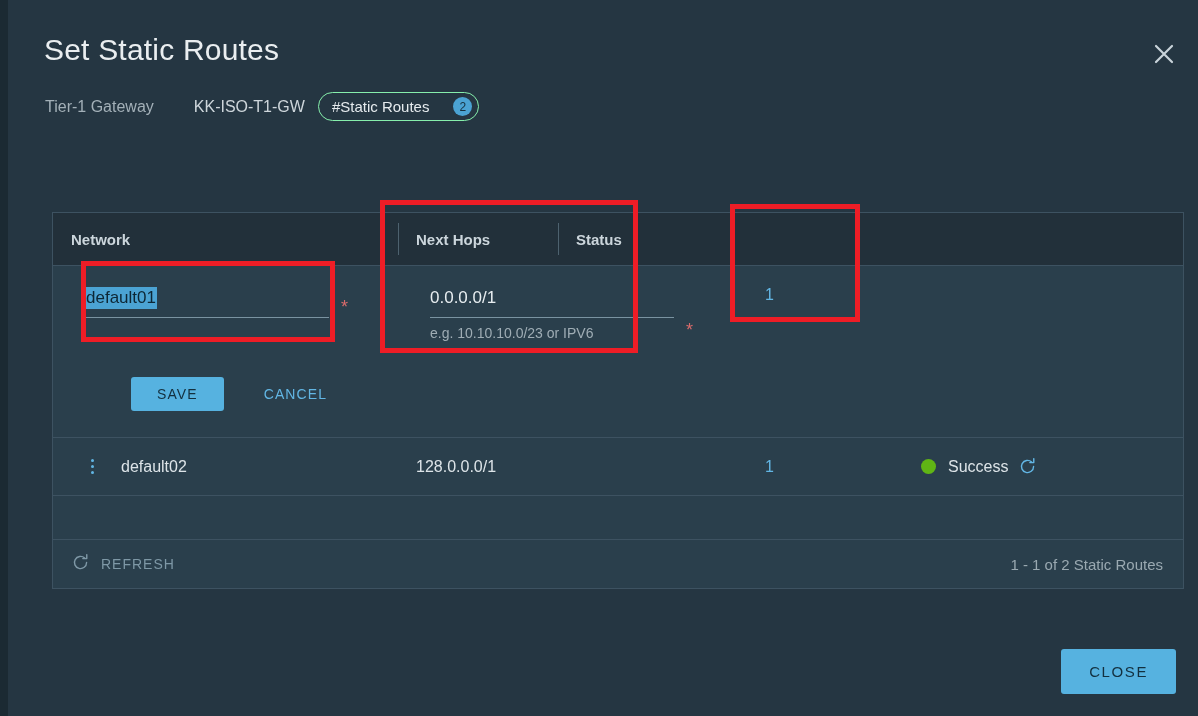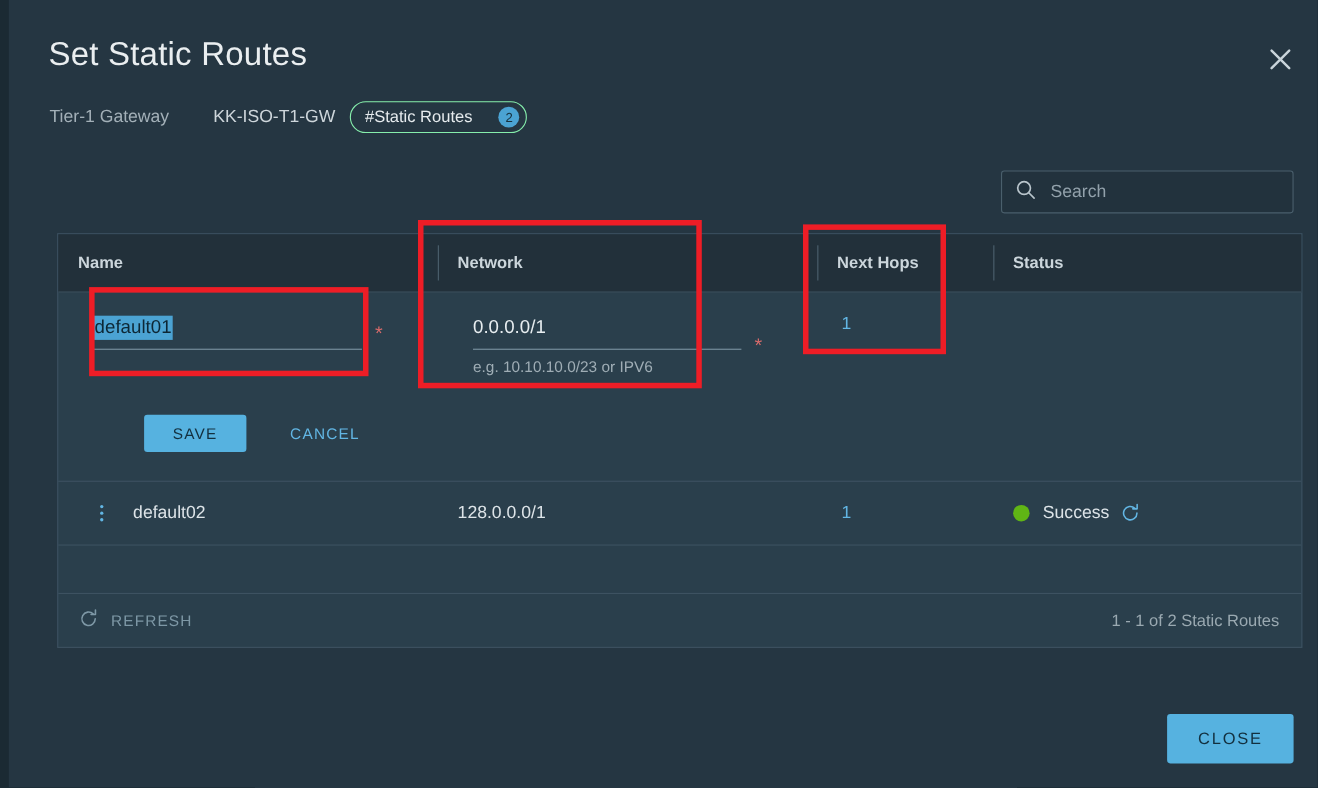--- a/index.html
+++ b/index.html
@@ -179,21 +179,21 @@
     min-height: 111px;
     border-bottom: none;
   }
   .cell {
     box-sizing: border-box;
     padding-top: 20px;
     position: relative;
   }
   .field-wrap {
     display: flex;
-    align-items: center;
+    align-items: flex-end;
   }
   .input-sel {
     background: #4ba3d3;
     color: #0d2735;
     padding: 1px 1px 2px 1px;
   }
   .underline-box {
     width: 244px;
     margin-left: 32px;
     border-bottom: 1px solid #7a93a1;
@@ -353,36 +353,24 @@
   <div class="breadcrumb">
     <span class="bc-label">Tier-1 Gateway</span>
     <span class="bc-gw">KK-ISO-T1-GW</span>
     <span class="bc-chip">
       <span class="bc-chip-text">#Static Routes</span>
       <span class="bc-chip-count">2</span>
     </span>
   </div>
 
 
-  <div class="search-box">
-    <span>
-      <svg width="19" height="19" viewBox="0 0 20 20">
-        <circle cx="8.4" cy="8.4" r="6.1" stroke="#b9c5cc" stroke-width="1.6" fill="none"></circle>
-        <path d="M12.9 12.9 L18 18" stroke="#b9c5cc" stroke-width="1.6" stroke-linecap="round"></path>
-      </svg>
-    </span>
-    <input type="text" placeholder="Search" style="">
-  </div>
 
   <div class="table">
 
     <div class="thead">
-      <div class="th col-name">
-          <span>Name</span>
-        </div>
       <div class="th col-net">
           <span>Network</span>
         </div>
       <div class="th col-hops">
           <span>Next Hops</span>
         </div>
       <div class="th col-status">
           <span>Status</span>
         </div>
     </div>

